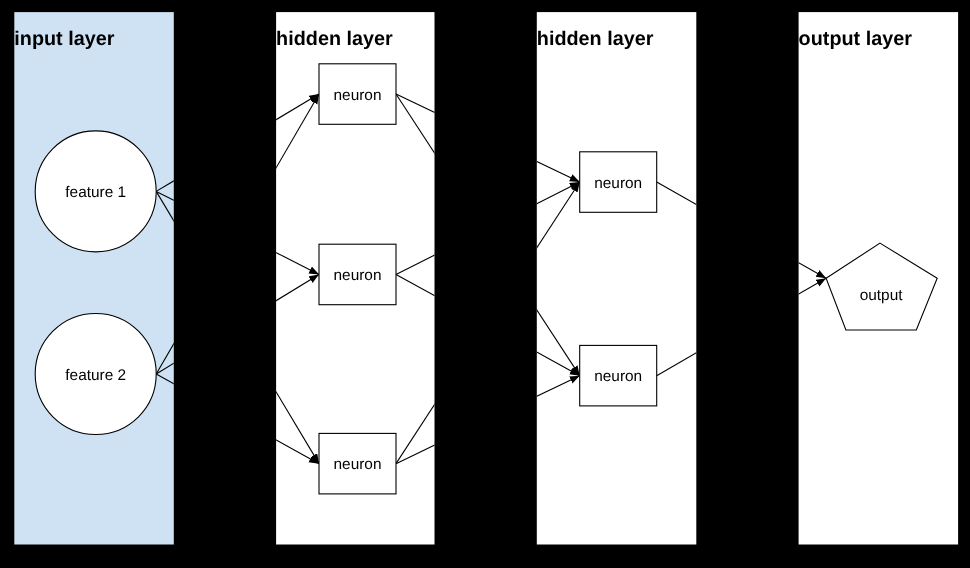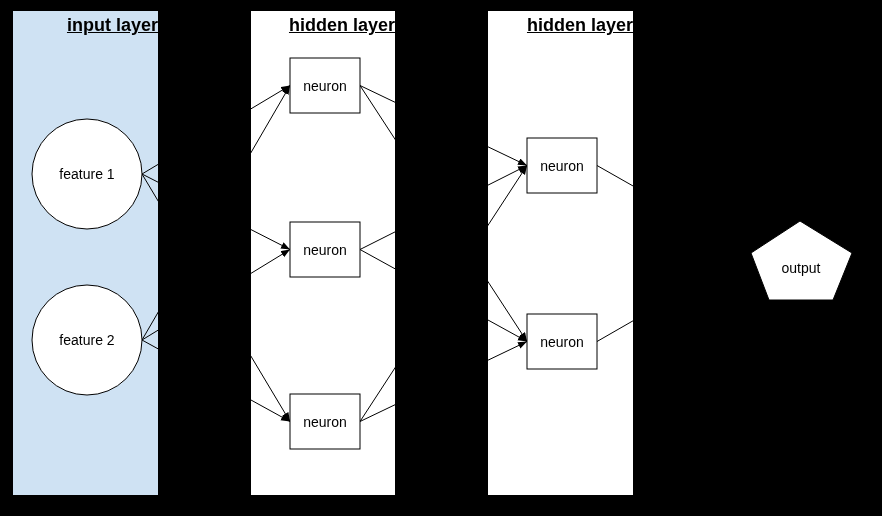--- a/index.html
+++ b/index.html
@@ -13,27 +13,26 @@
     height: 516px;
     background: #000000;
     overflow: hidden;
     font-family: "Liberation Sans", sans-serif;
   }
   .panel {
     position: absolute;
     box-sizing: border-box;
   }
   .panel-title {
-    text-align: right;
+    text-align: left;
     font-weight: bold;
     font-size: 18px;
     color: #000000;
-    margin-top: 4px;
+    margin-top: 14px;
     line-height: 20px;
-    text-decoration: underline;
   }
   svg.diagram {
     position: absolute;
     left: 0;
     top: 0;
     pointer-events: none;
   }
   svg.diagram text {
     font-family: "Liberation Sans", sans-serif;
     font-size: 14px;
@@ -46,20 +45,23 @@
 <div class="stage">
 
   <div class="panel" id="panel-0" style="left: 13px; top: 11px; width: 145px; height: 484px; background: rgb(207, 226, 243);">
     <div class="panel-title">input layer</div>
   </div>
   <div class="panel" id="panel-1" style="left: 251px; top: 11px; width: 144px; height: 484px; background: rgb(255, 255, 255);">
     <div class="panel-title">hidden layer</div>
   </div>
   <div class="panel" id="panel-2" style="left: 488px; top: 11px; width: 145px; height: 484px; background: rgb(255, 255, 255);">
     <div class="panel-title">hidden layer</div>
+  </div>
+  <div class="panel" id="panel-3" style="left: 726px; top: 11px; width: 145px; height: 484px; background: rgb(255, 255, 255);">
+    <div class="panel-title">output layer</div>
   </div>
 
   <svg class="diagram" id="diagram-svg" width="882" height="516" viewBox="0 0 882 516">
       <defs>
         <marker id="arrow" markerUnits="userSpaceOnUse" markerWidth="10" markerHeight="8" refX="9" refY="3.5" orient="auto">
           <path d="M0,0 L9,3.5 L0,7 Z" fill="#000000"></path>
         </marker>
         <clipPath id="panels-clip">
           <rect x="13" y="11" width="145" height="484"></rect>
           <rect x="251" y="11" width="144" height="484"></rect>

